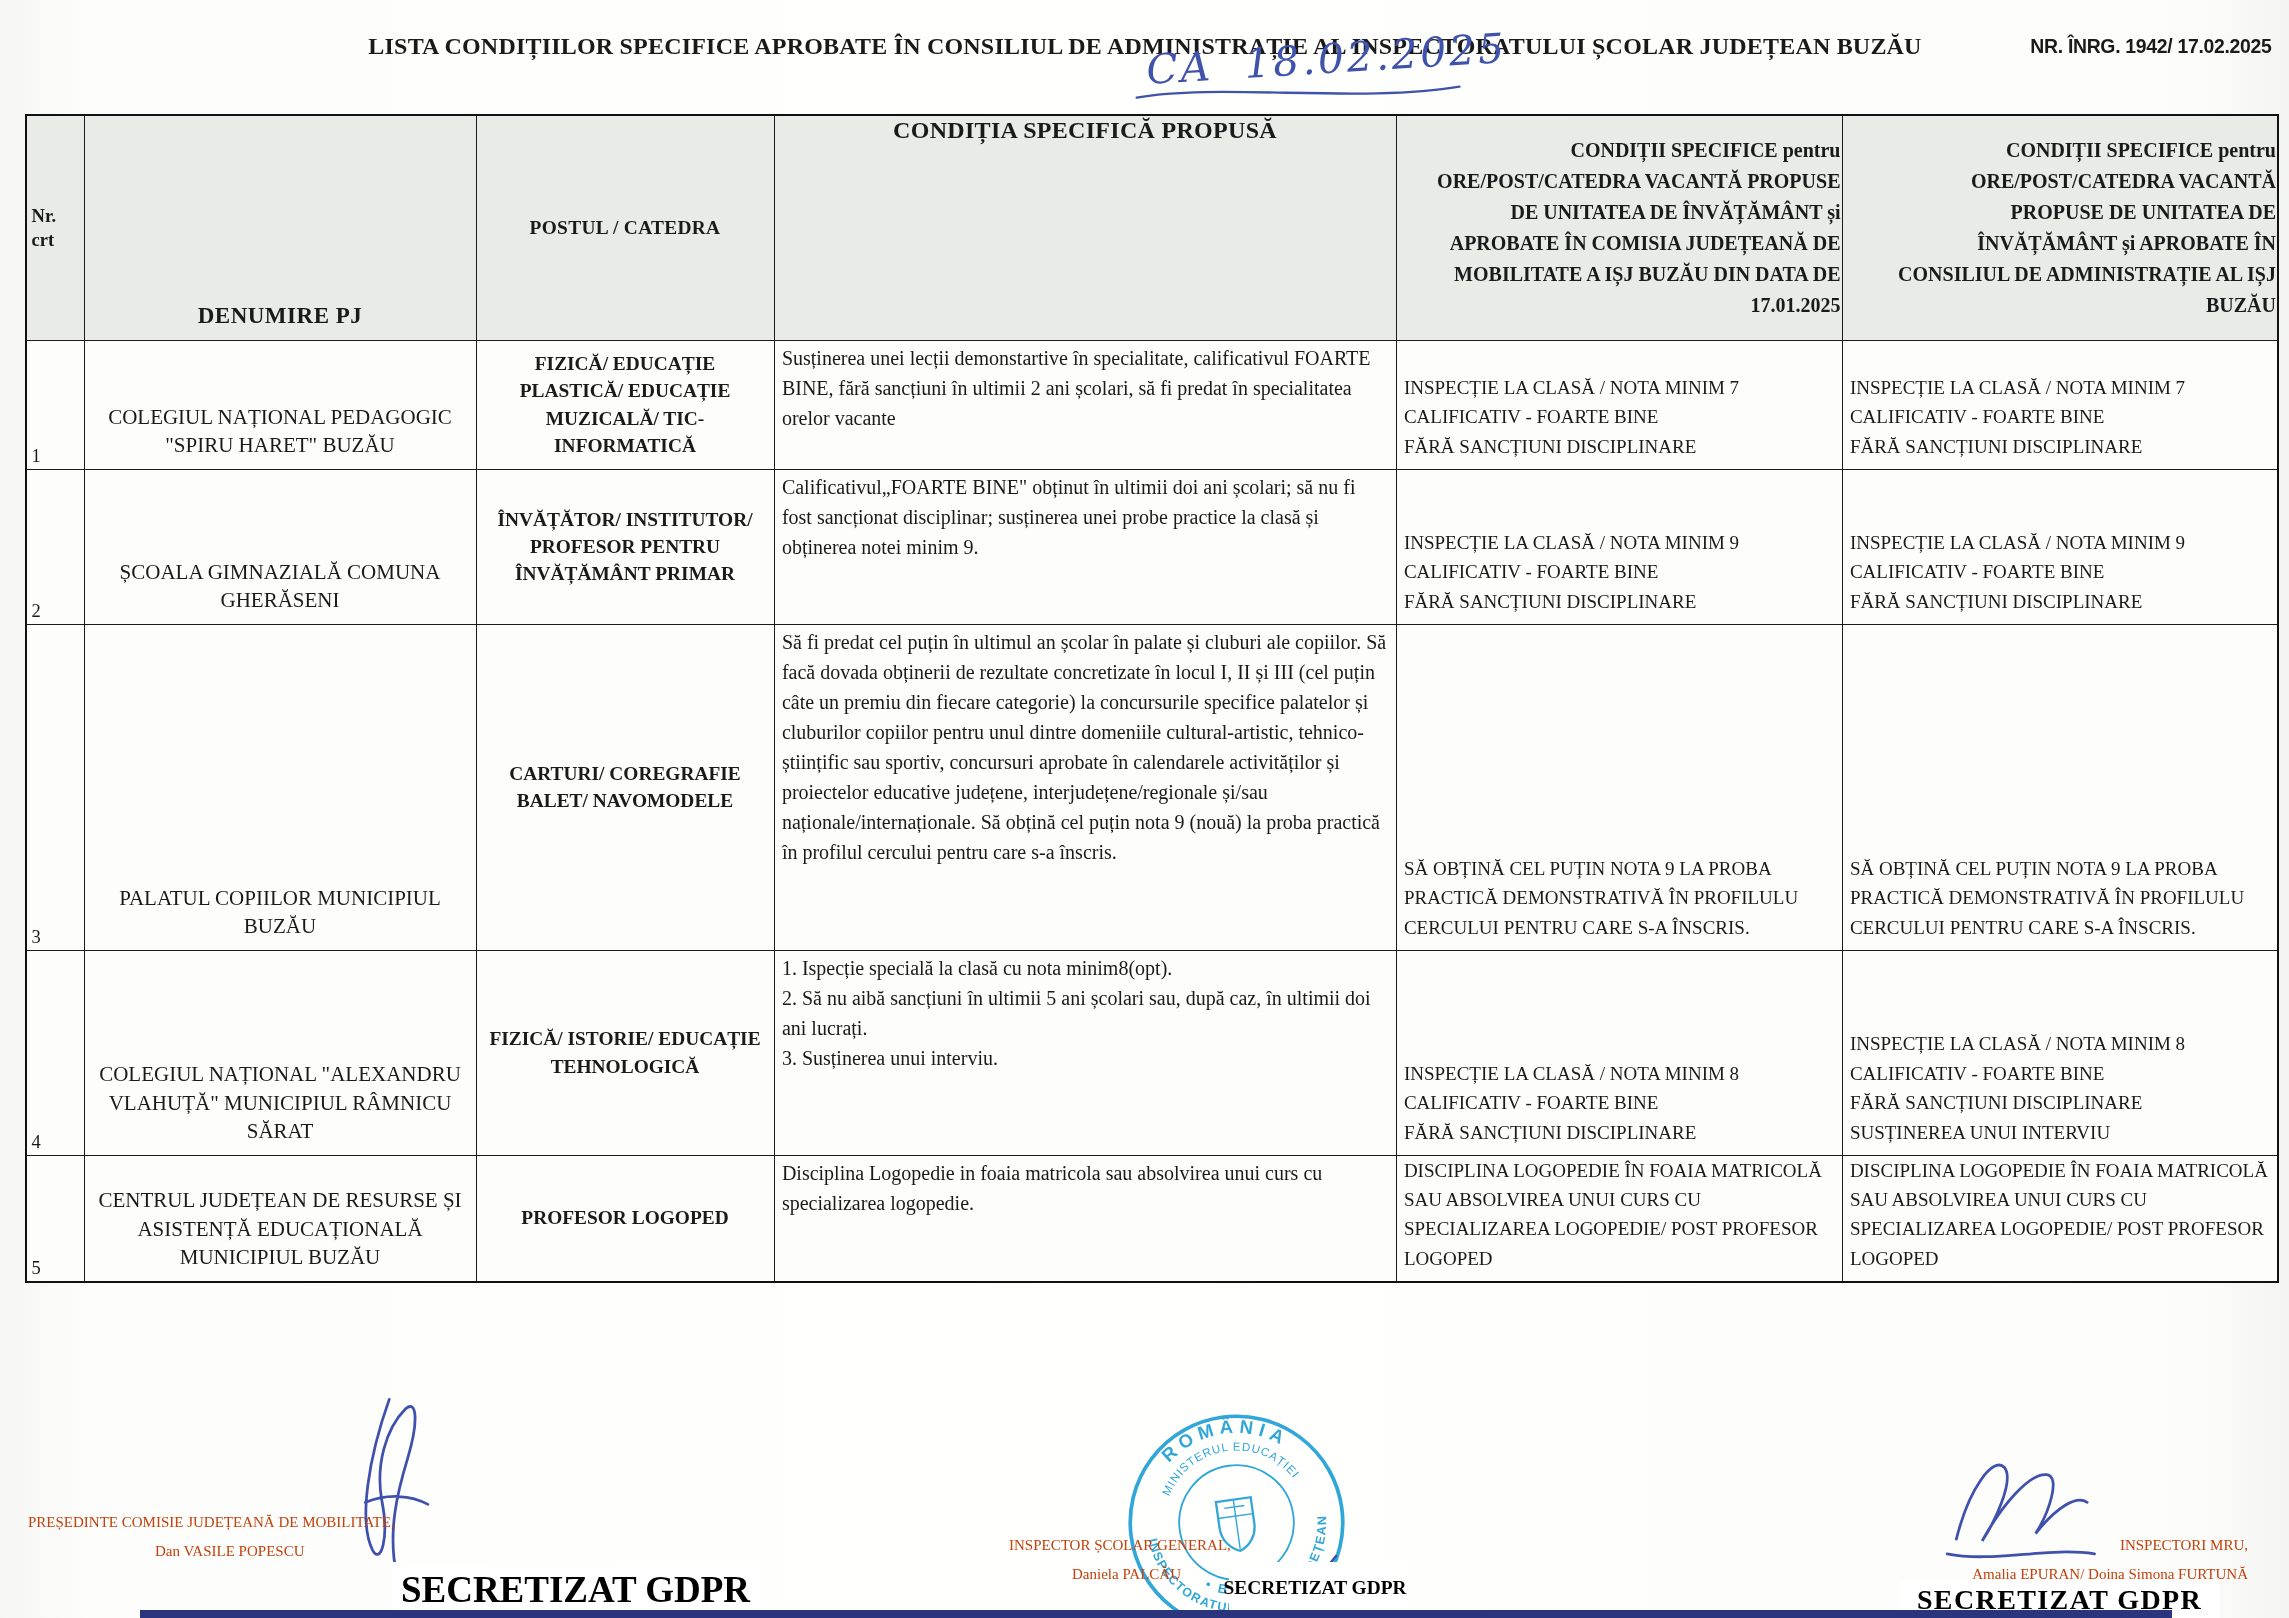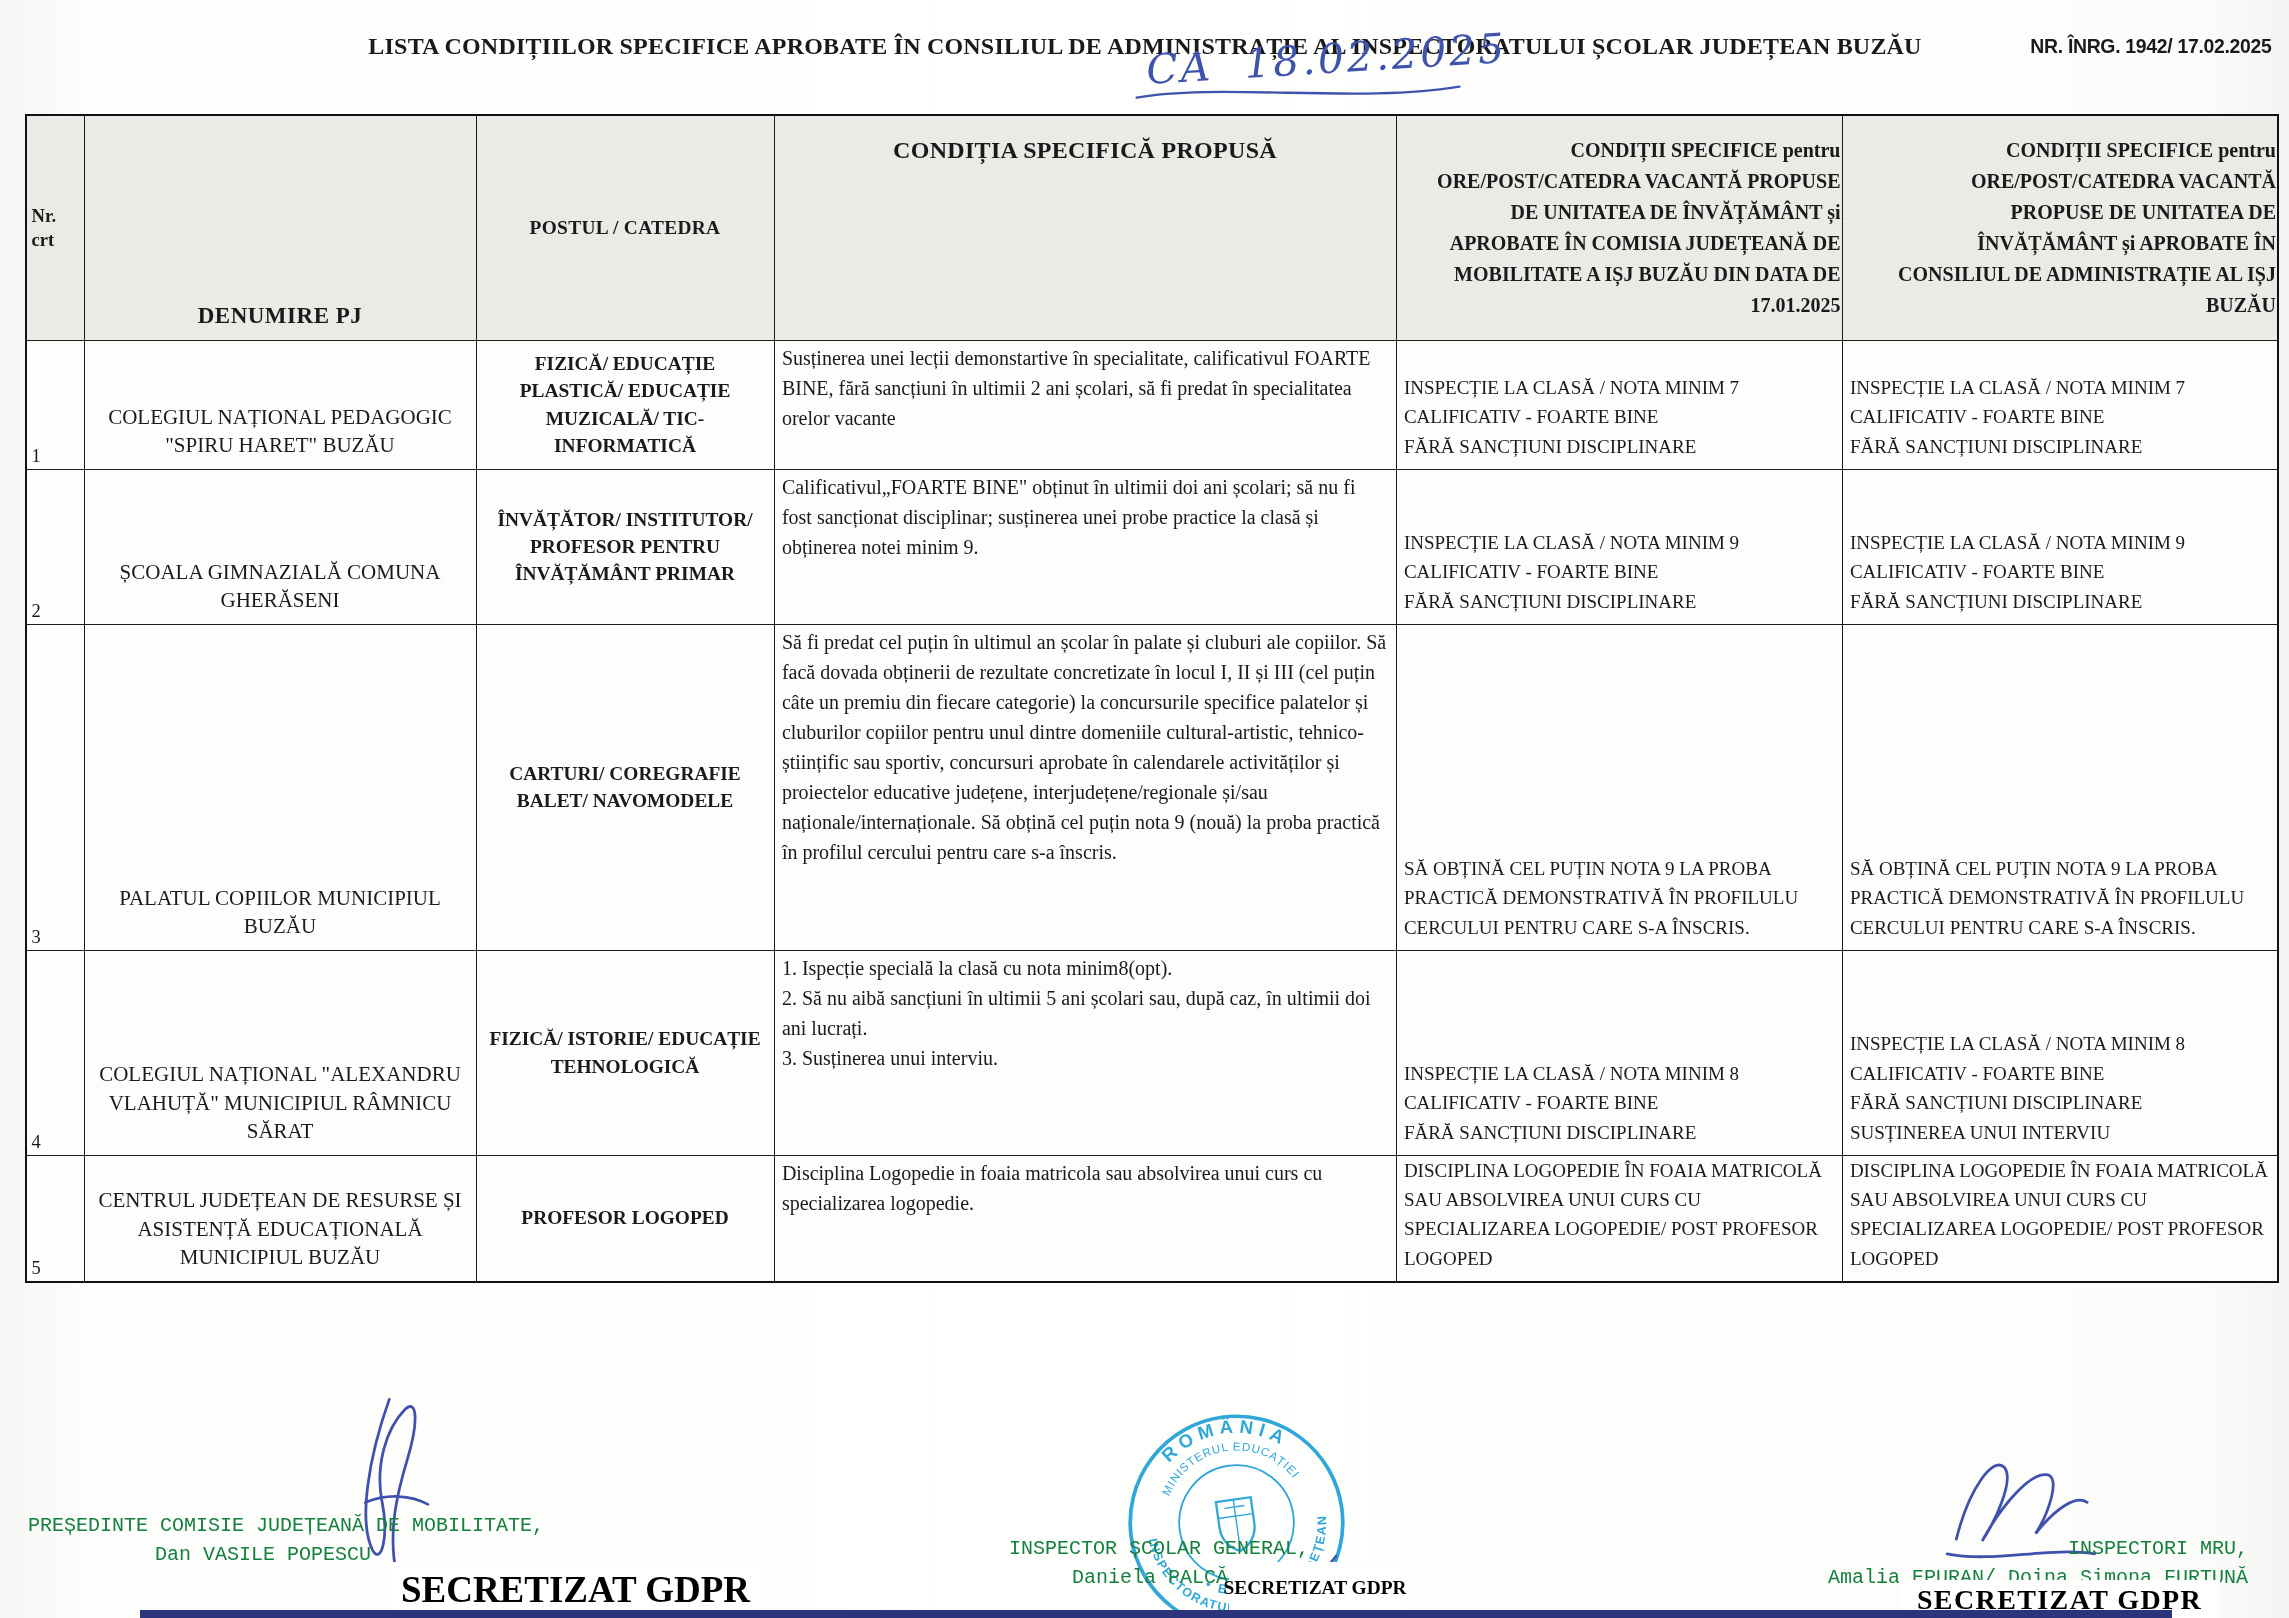--- a/index.html
+++ b/index.html
@@ -27,28 +27,28 @@
     border:2.8px solid #111;
   }
   table.doc th, table.doc td{border:1.8px solid #1b1b1b;overflow:hidden;}
   table.doc th{background:#e9ebe6;font-weight:bold;}
   table.doc td{background:#fdfdfc;}
   tr.hrow{height:225px;}
   tr.r1{height:129px;} tr.r2{height:155px;} tr.r3{height:326px;} tr.r4{height:205px;} tr.r5{height:113px;}
   .th-nr{font-size:18.5px;text-align:left;vertical-align:middle;padding-left:4.6px;white-space:pre-line;line-height:1.3;margin-left:16px;}
   .th-den{vertical-align:bottom;text-align:center;font-size:23px;padding-bottom:11px;letter-spacing:0.5px;}
   .th-post{vertical-align:middle;text-align:center;font-size:19.4px;letter-spacing:0.3px;}
-  .th-cond{vertical-align:top;text-align:center;font-size:24px;padding-top:21px;letter-spacing:0.3px;}
+  .th-cond{vertical-align:top;text-align:center;font-size:24px;padding-top:1px;letter-spacing:0.3px;}
   .th-c45{vertical-align:middle;text-align:right;font-size:20px;line-height:1.55;white-space:pre-line;}
   .td-nr{vertical-align:bottom;font-size:18.5px;padding:0 0 1.8px 4.6px;}
   .td-den{vertical-align:bottom;text-align:center;font-size:21px;line-height:1.35;padding:0 9.2px 9.2px 9.2px;}
   .td-post{vertical-align:middle;text-align:center;font-weight:bold;font-size:19.4px;line-height:1.4;padding:0 5.5px;}
   .td-cond{vertical-align:top;font-size:20px;line-height:1.5;padding:2.8px 9.2px 0 7.4px;white-space:pre-line;}
   .td-c45{vertical-align:bottom;font-size:19px;line-height:1.55;padding:0 3.7px 7.4px 7.4px;white-space:pre-line;}
-  .f-label{position:absolute;font-family:Liberation Mono, monospace;font-size:20px;color:#15803d;white-space:nowrap;z-index:4;}
+  .f-label{position:absolute;font-family:Liberation Serif, serif;font-size:15px;color:#c2410c;white-space:nowrap;z-index:4;}
   .gdpr{
     position:absolute;background:#ffffff;color:#000;z-index:6;
     font-family:Liberation Serif, serif;font-weight:bold;
     display:flex;align-items:center;justify-content:center;white-space:nowrap;
   }
   #gdpr-left{left:392px;top:1562px;width:367px;height:54px;font-size:37px;}
   #gdpr-center{left:1229px;top:1562px;width:172px;height:52px;font-size:19.4px;}
   #gdpr-right{left:1899px;top:1580px;width:321px;height:39px;font-size:28px;letter-spacing:1.4px;}
   .sig{position:absolute;z-index:3;}
   #stamp{position:absolute;left:1121px;top:1407px;z-index:2;opacity:.92;}

